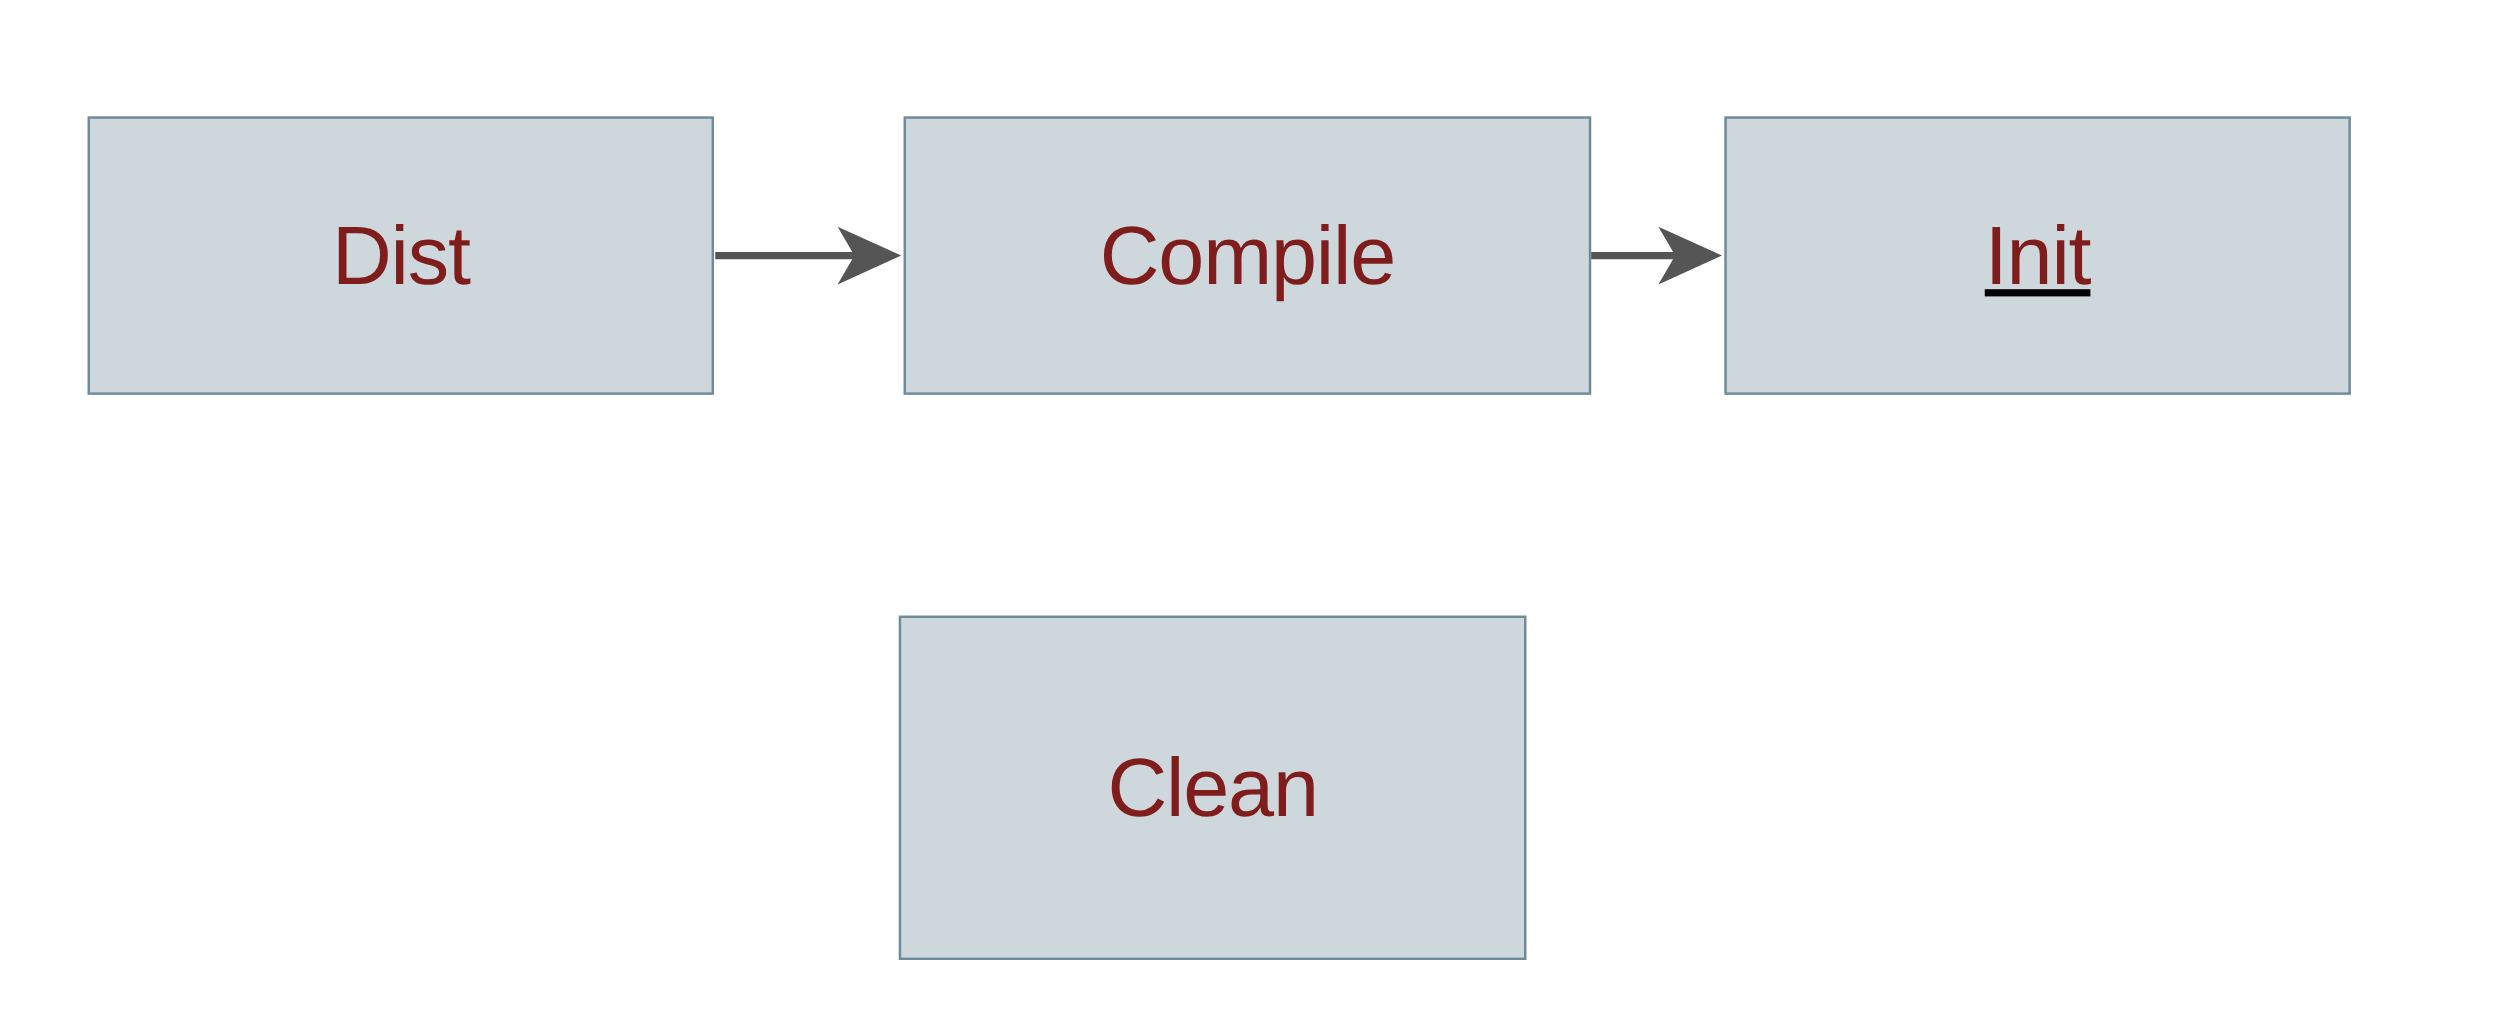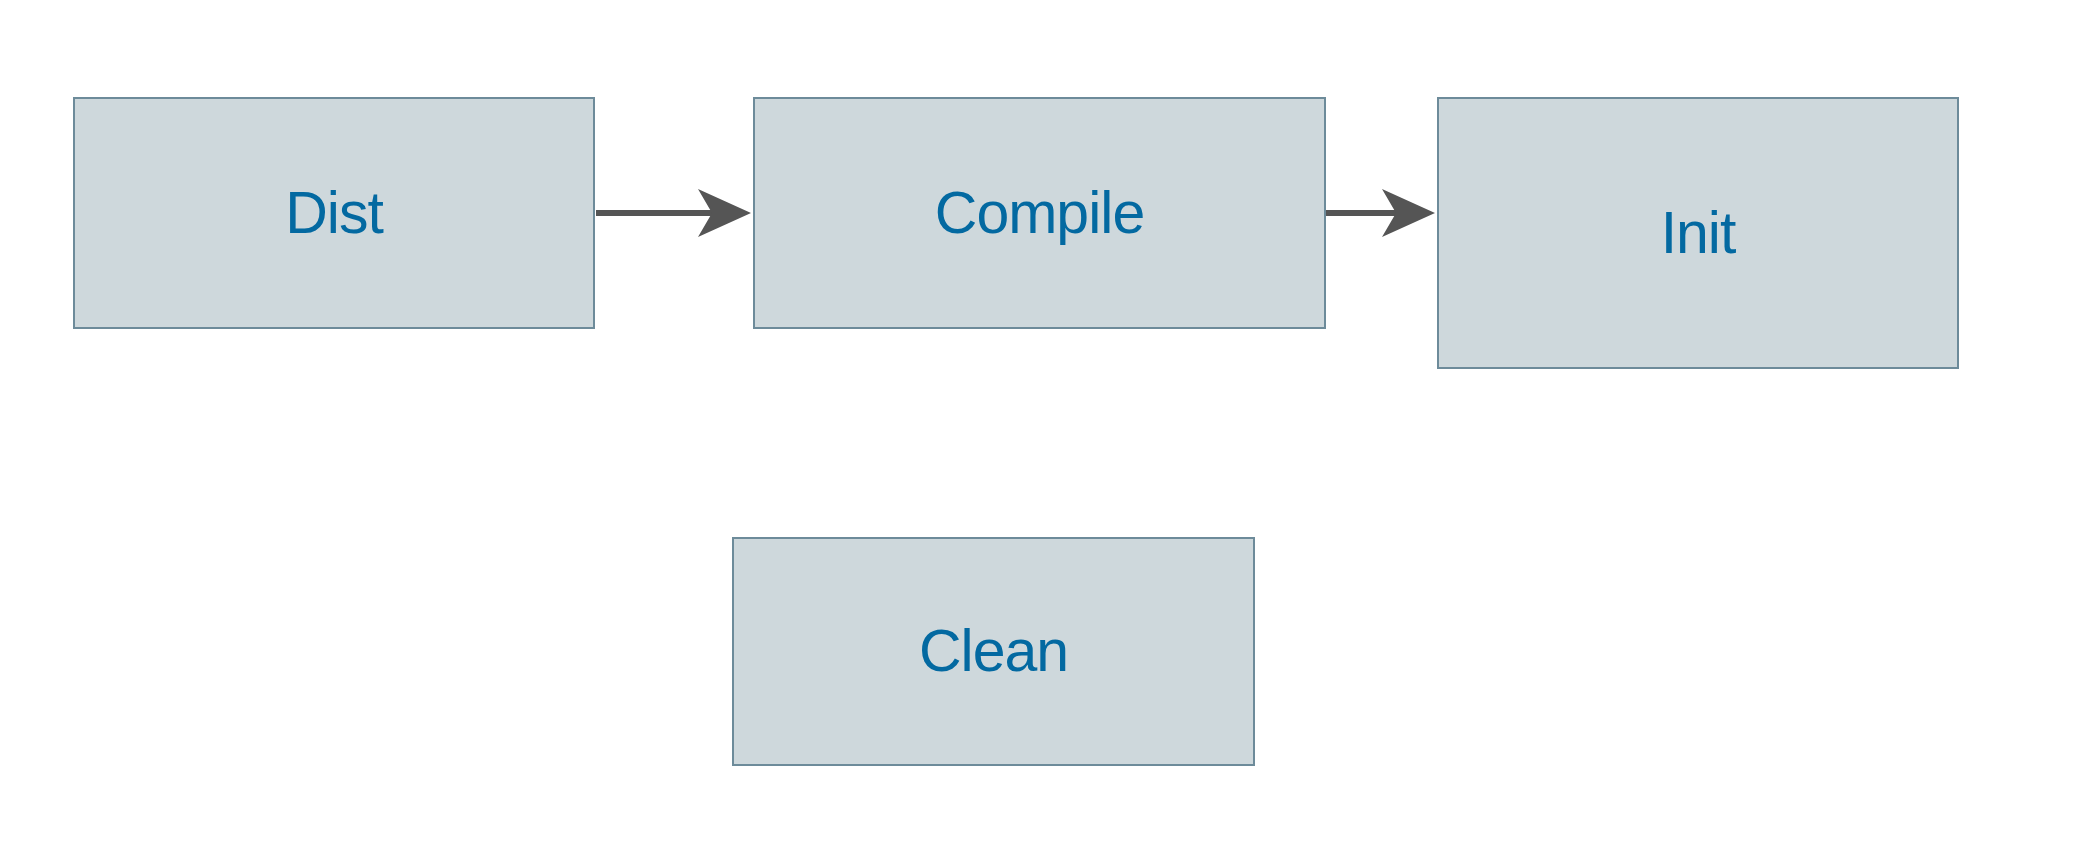--- a/index.html
+++ b/index.html
@@ -22,23 +22,23 @@
     position: absolute;
     box-sizing: border-box;
     background: #ced8dc;
     border: 2px solid #6d8b9a;
     display: flex;
     align-items: center;
     justify-content: center;
   }
   .node-label {
     font-family: "Liberation Sans", sans-serif;
-    font-size: 59px;
+    font-size: 69px;
     line-height: 1;
-    color: #0369a1;
+    color: #7f1d1d;
     letter-spacing: -1px;
     white-space: nowrap;
     user-select: none;
   }
   .edge-layer {
     position: absolute;
     left: 0;
     top: 0;
     width: 2078px;
     height: 848px;
@@ -50,22 +50,22 @@
     stroke-width: 6;
   }
   .edge-head {
     fill: #555555;
     stroke: none;
   }
 
   
   #node-dist    { left: 73px;   top: 97px;  width: 522px; height: 232px; }
   #node-compile { left: 753px;  top: 97px;  width: 573px; height: 232px; }
-  #node-init    { left: 1437px; top: 97px;  width: 522px; height: 272px; }
-  #node-clean   { left: 732px;  top: 513px; width: 523px; height: 229px; margin-top: 24px; }
+  #node-init    { left: 1437px; top: 97px;  width: 522px; height: 232px; text-decoration: underline; }
+  #node-clean   { left: 749px;  top: 513px; width: 523px; height: 287px; }
 </style>
 </head>
 <body>
 
 <div id="canvas">
 
   <svg class="edge-layer" viewBox="0 0 2078 848" width="2078" height="848" xmlns="http://www.w3.org/2000/svg">
 
     <g>
       <line class="edge-path" x1="596" y1="213" x2="722" y2="213"></line>

